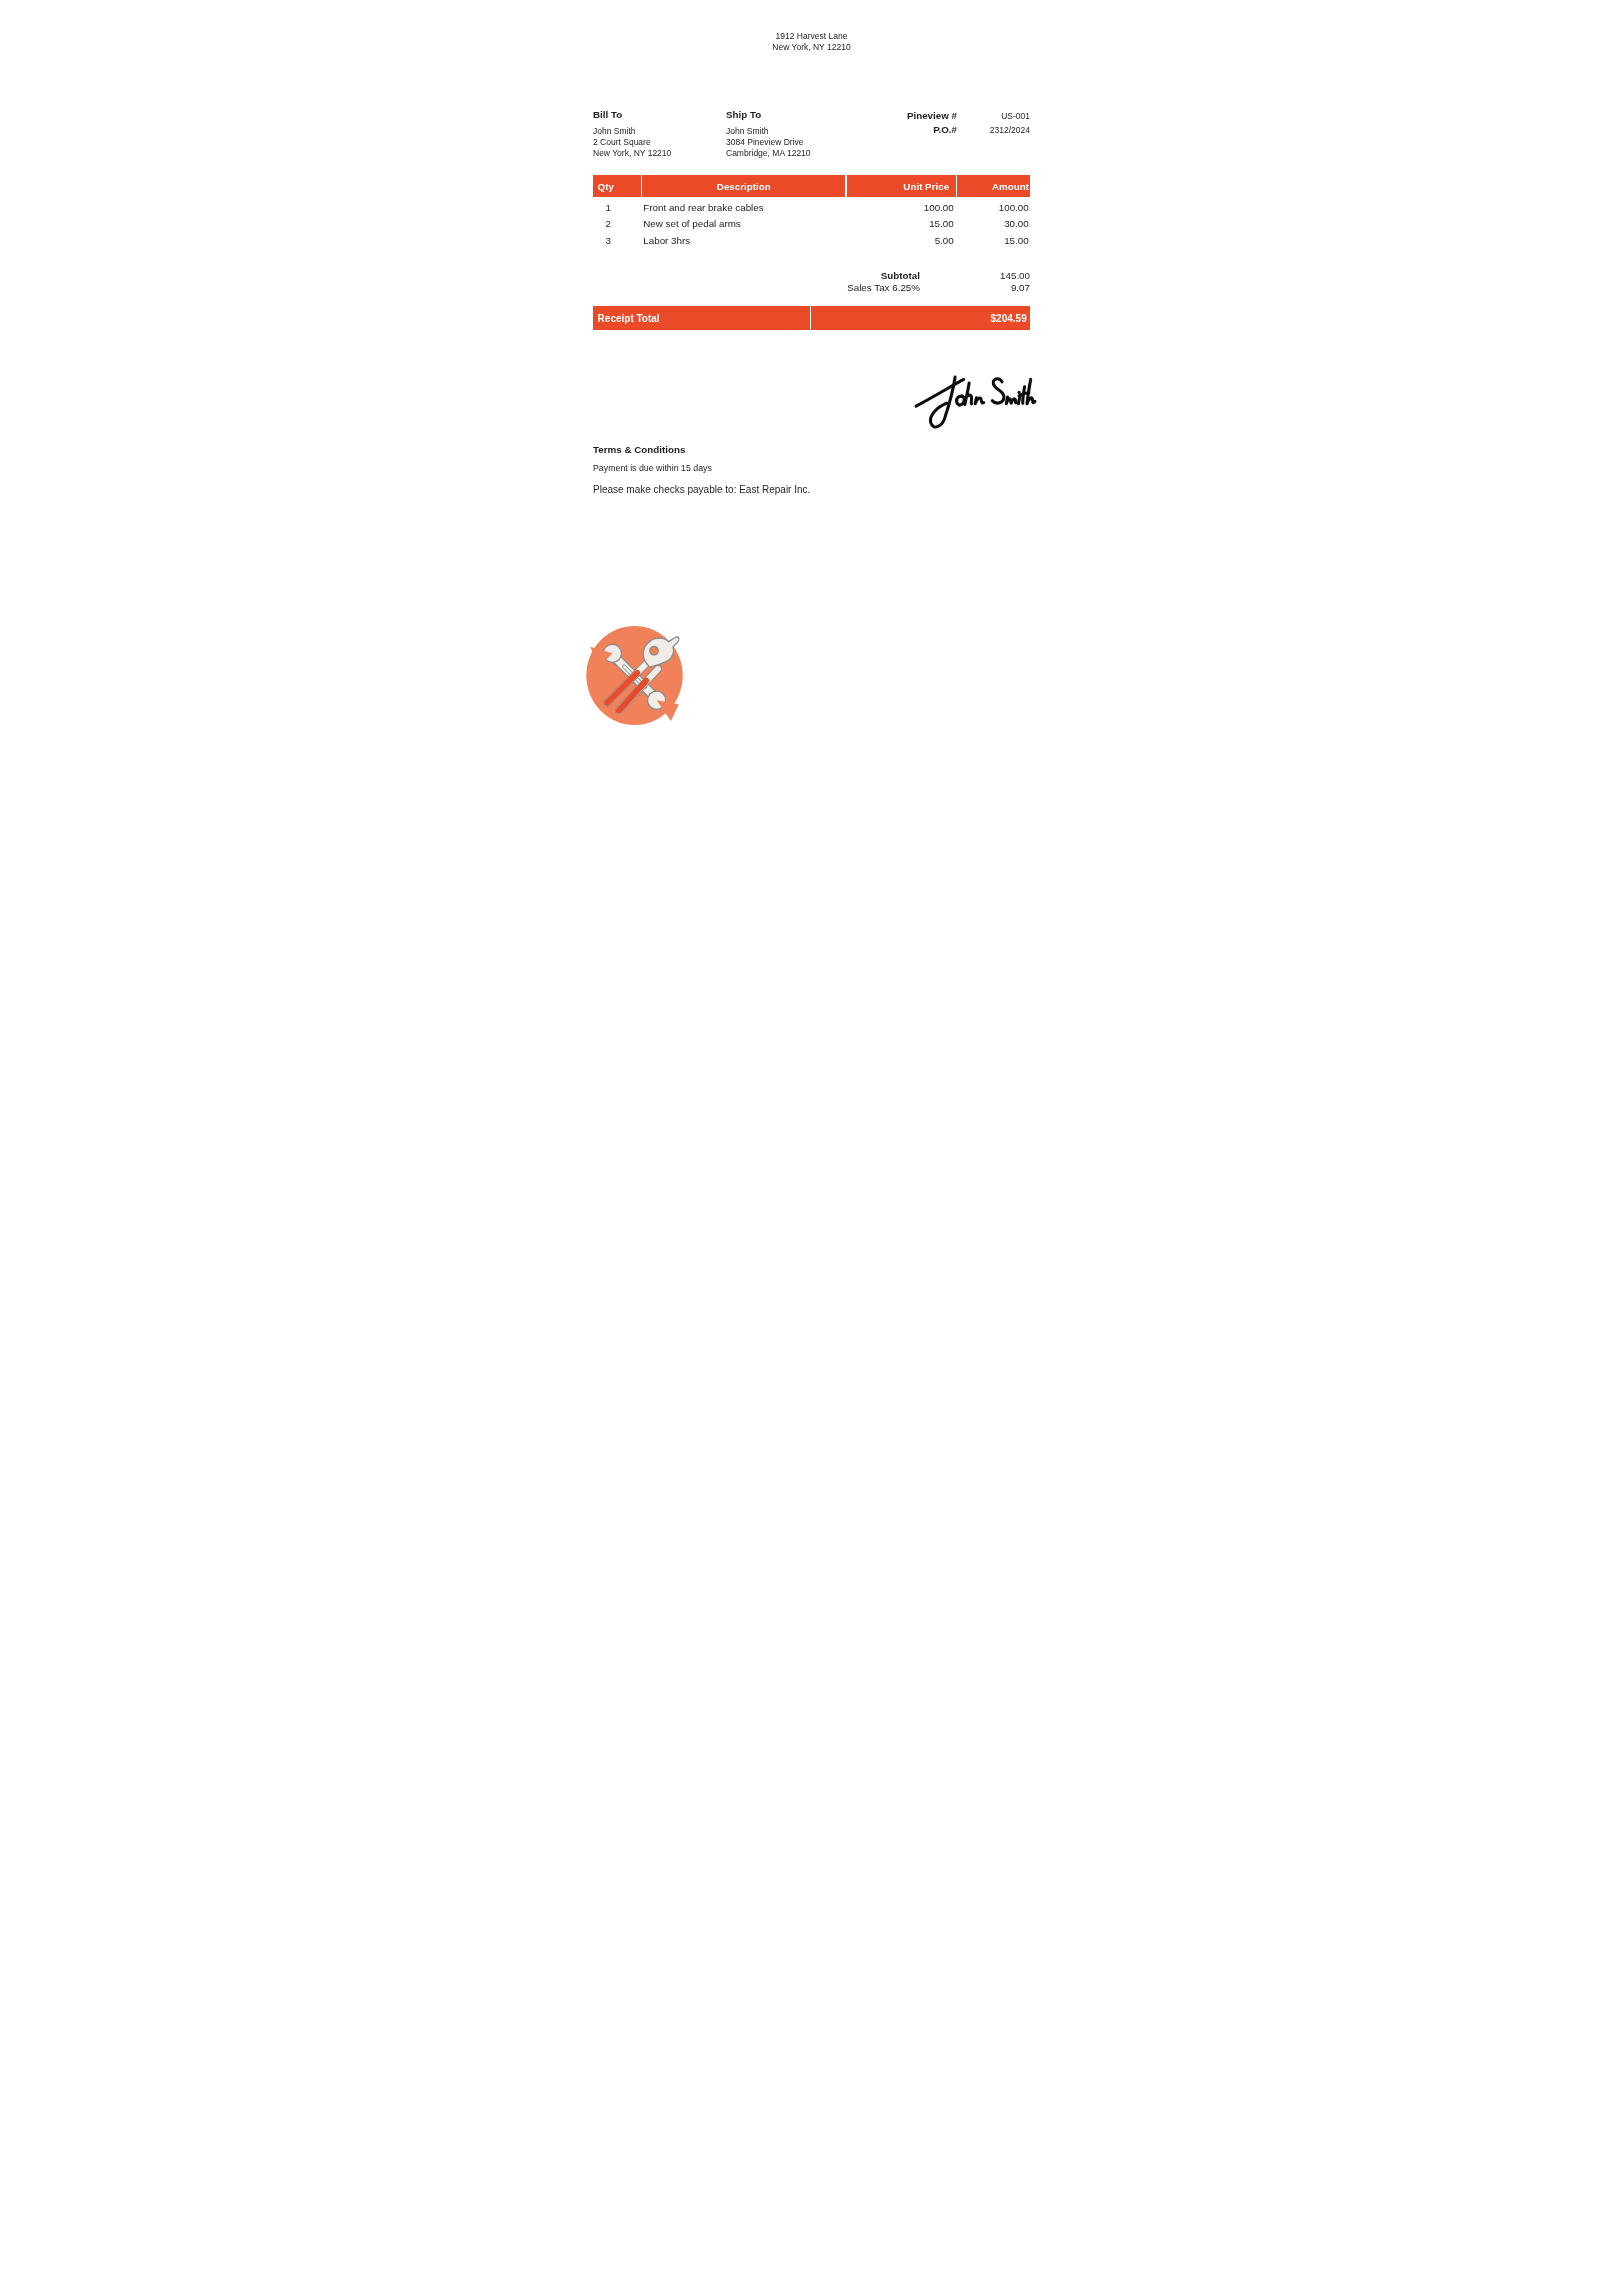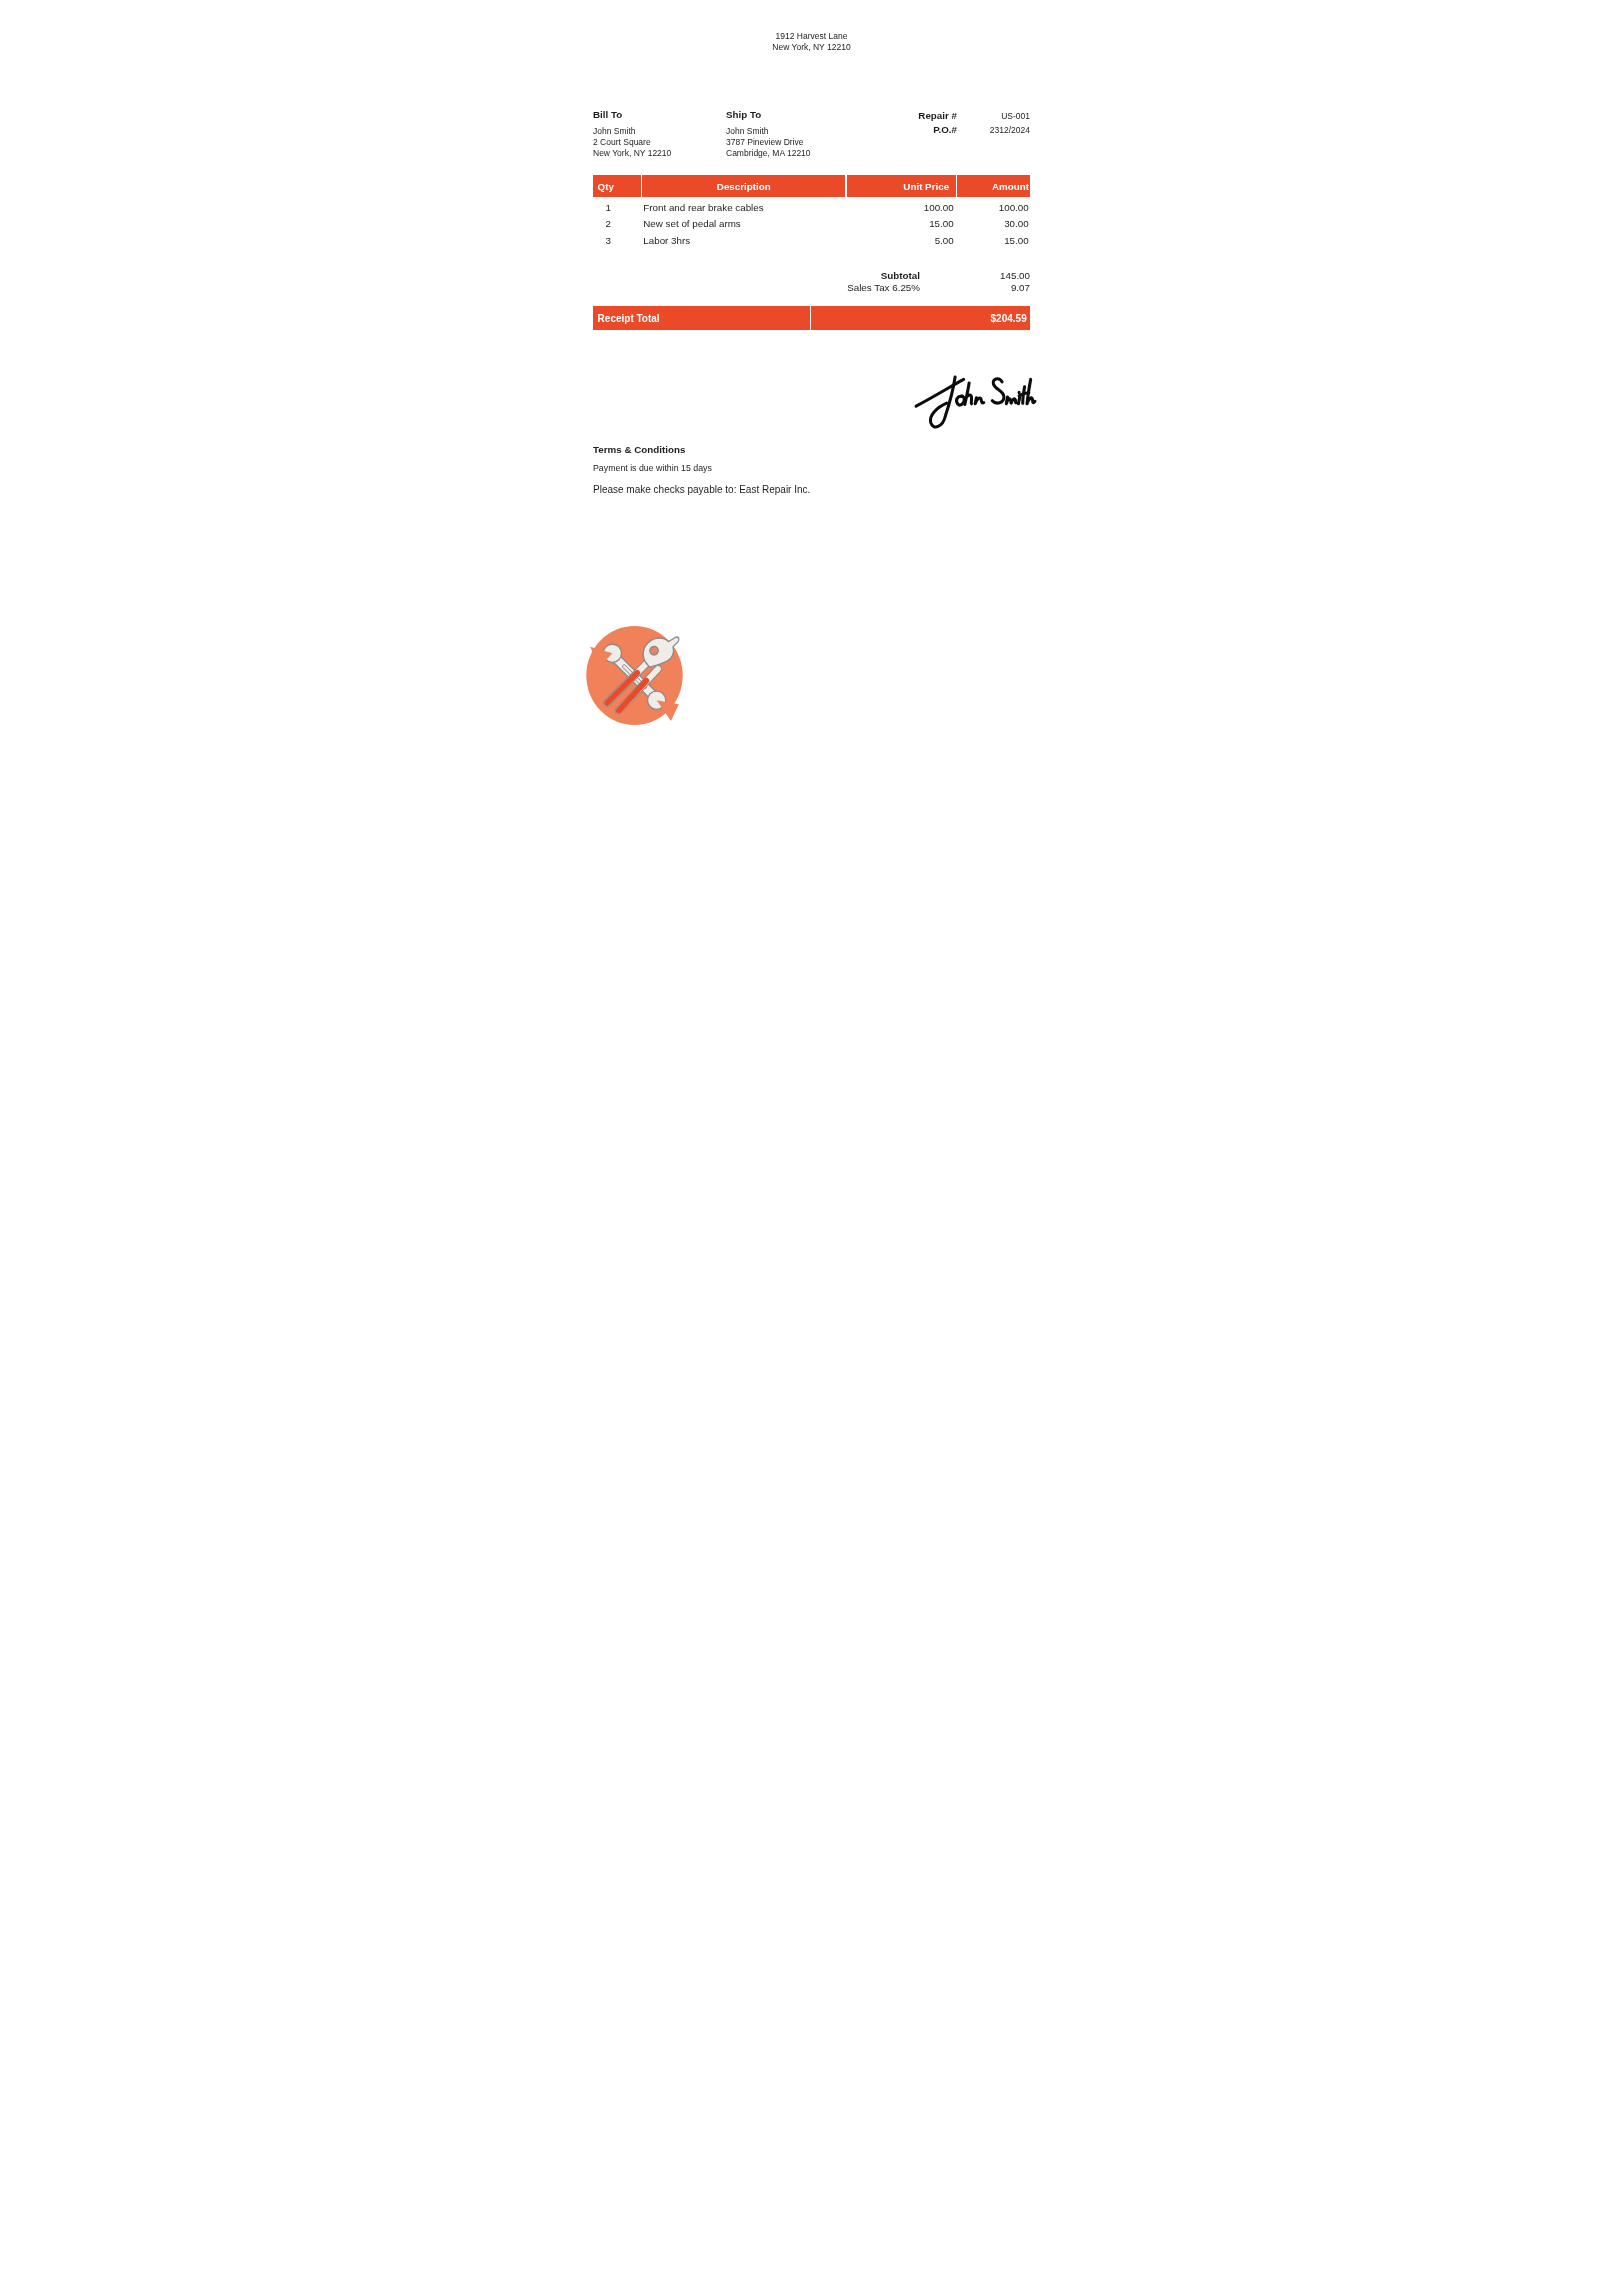--- a/index.html
+++ b/index.html
@@ -98,28 +98,28 @@
       <div>John Smith</div>
       <div>2 Court Square</div>
       <div>New York, NY 12210</div>
     </div>
   </div>
 
   <div class="party ship">
     <div class="party-label">Ship To</div>
     <div class="party-lines">
       <div>John Smith</div>
-      <div>3787 Pineview Drive</div>
+      <div>3084 Pineview Drive</div>
       <div>Cambridge, MA 12210</div>
     </div>
   </div>
 
   <div class="meta">
     <div class="meta-row">
-      <span class="meta-label">Repair #</span>
+      <span class="meta-label">Pineview #</span>
       <span class="meta-value">US-001</span>
     </div>
     <div class="meta-row">
       <span class="meta-label">P.O.#</span>
       <span class="meta-value">2312/2024</span>
     </div>
   </div>
 
   <div class="thead">
     <div class="cell c-qty">Qty</div>

